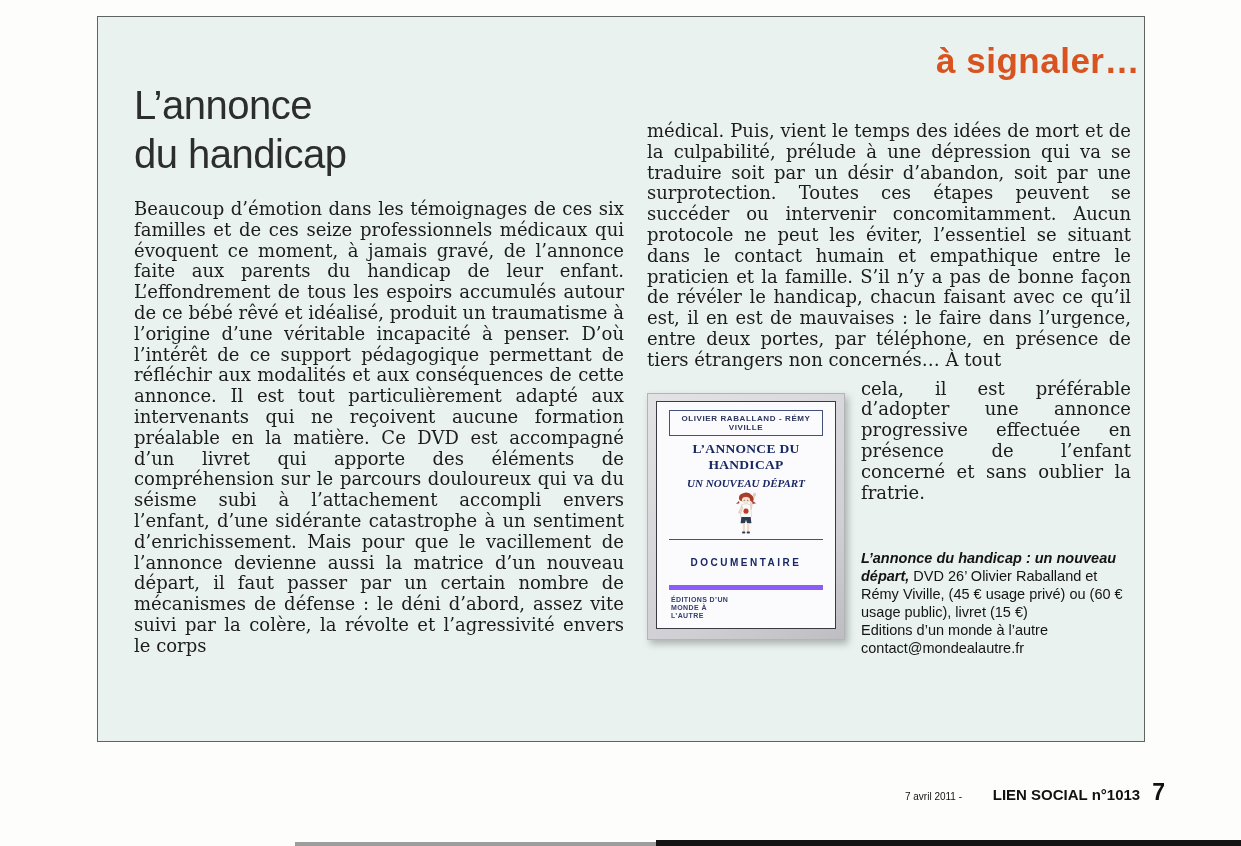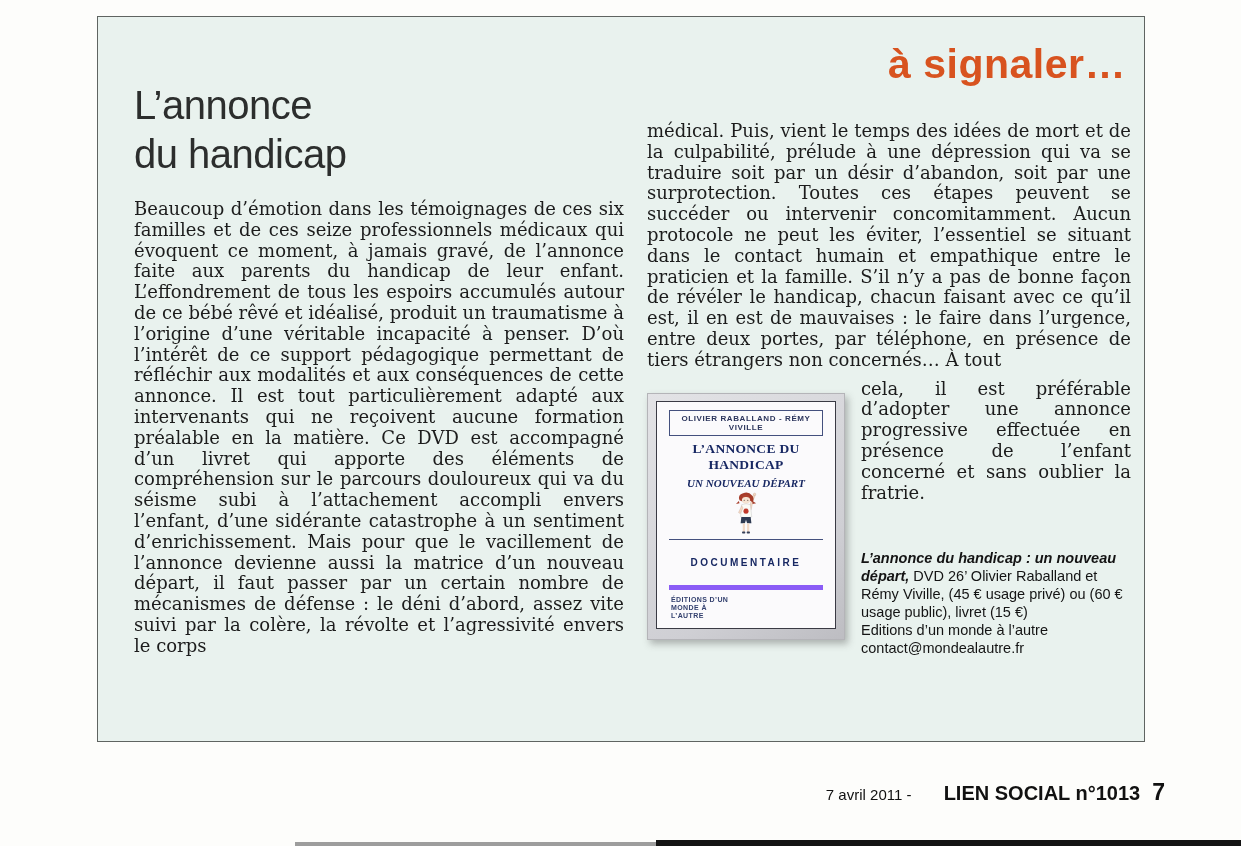--- a/index.html
+++ b/index.html
@@ -15,24 +15,24 @@
     background:#fdfdfb;
   }
   
   .frame {
     position:absolute; left:97px; top:16px;
     width:1048px; height:726px;
     background:#e9f2ee;
     border:1.5px solid #5f6461;
   }
   .section-label {
-    position:absolute; top:24px; right:18px;
+    position:absolute; top:24px; right:4px;
     font-family:"Liberation Sans", sans-serif;
     font-weight:600;
-    font-size:41px;
+    font-size:35px;
     color:#d8531f;
     letter-spacing:0.5px;
   }
   .title {
     position:absolute; left:36px; top:64px;
     font-family:"Liberation Sans", sans-serif;
     font-weight:500;
     font-size:40px;
     line-height:49px;
     color:#2c2e2d;
@@ -149,22 +149,22 @@
   .cap-lead { font-weight:bold; font-style:italic; }
   .cap-line { margin-top:0; }
 
   
   .footer {
     position:absolute; top:779px; right:76px;
     display:flex; align-items:baseline;
     font-family:"Liberation Sans", sans-serif;
     color:#111;
   }
-  .footer-date { font-size:15px; font-weight:500; white-space:pre; }
-  .footer-brand { font-size:20px; font-weight:bold; white-space:pre;padding-left:28px; }
+  .footer-date { font-size:10px; font-weight:500; white-space:pre; }
+  .footer-brand { font-size:15px; font-weight:bold; white-space:pre;padding-left:28px; }
   .footer-page { font-size:23px; font-weight:bold; margin-left:12px; }
 
   
   .scan-strip { position:absolute; bottom:0; }
   .scan-strip.gray { left:295px; width:365px; height:4px; background:#9d9d9d; }
   .scan-strip.black { left:656px; right:0; height:6px; background:#141414; }
 </style>
 </head>
 <body>
 

